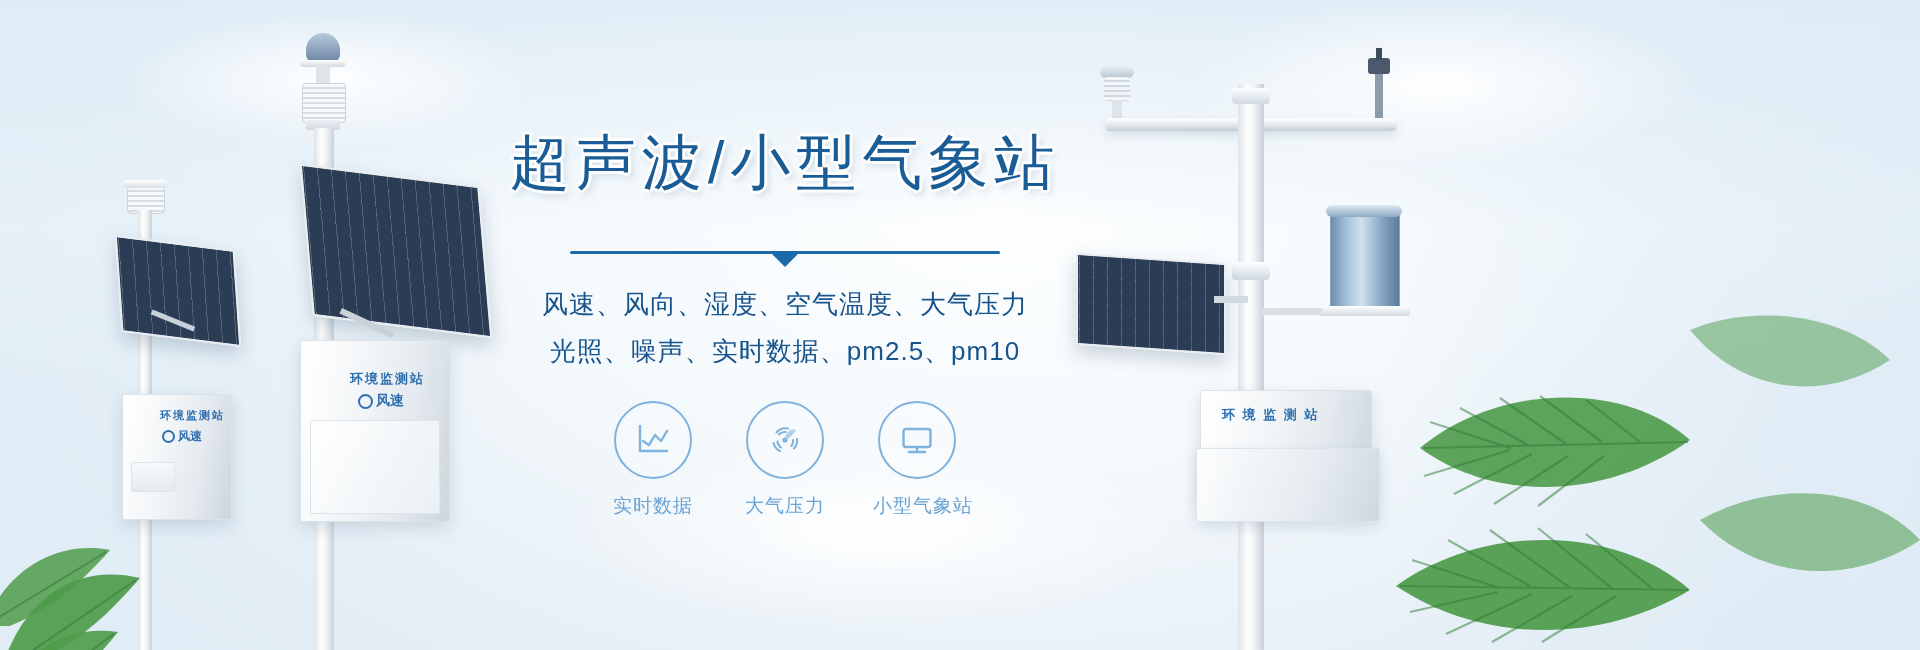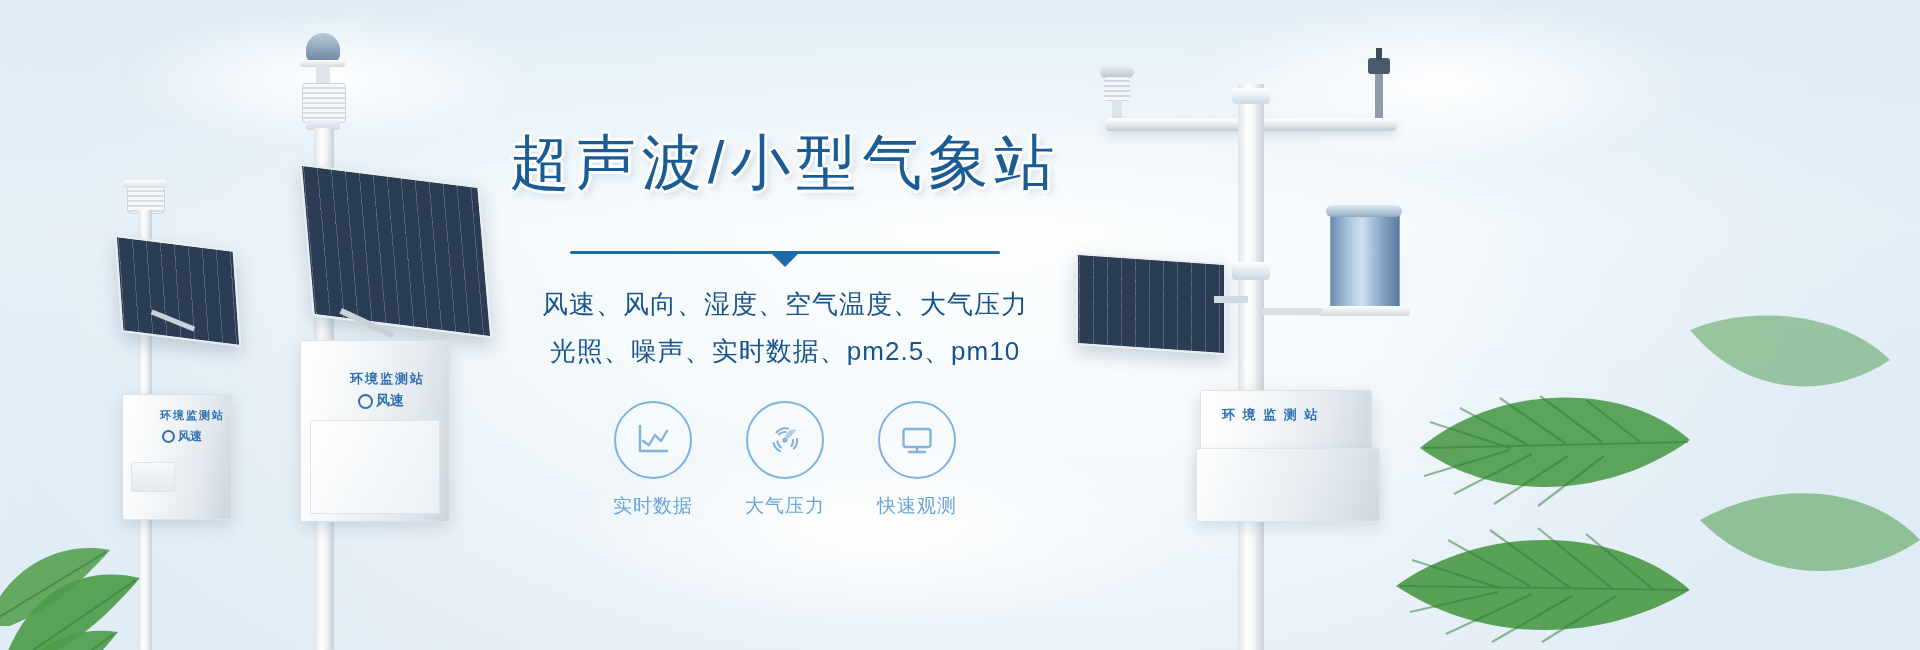--- a/index.html
+++ b/index.html
@@ -211,21 +211,21 @@
       </div>
 
       <div class="feature">
         <div class="feat-circle">
           <svg width="42" height="42" viewBox="0 0 42 42" fill="none" stroke="#7fb2dc" stroke-width="2.4" stroke-linecap="round" stroke-linejoin="round">
             <rect x="7.5" y="10" width="27" height="18" rx="2.5"></rect>
             <line x1="21" y1="28" x2="21" y2="32"></line>
             <line x1="13" y1="33" x2="29" y2="33"></line>
           </svg>
         </div>
-        <div class="feat-label">快速观测</div>
+        <div class="feat-label">小型气象站</div>
       </div>
 
 
     </div>
   </div>
 
   <div>
 
     <div style="position:absolute;left:1100px;top:66px;width:34px;height:12px;border-radius:6px;background:linear-gradient(180deg,#e9eef3,#b9c6d3);"></div>
     <div style="position:absolute;left:1104px;top:77px;width:26px;height:24px;border-radius:4px;background:repeating-linear-gradient(180deg,#f3f6f9 0 3px,#cfd8e1 3px 5px);"></div>

